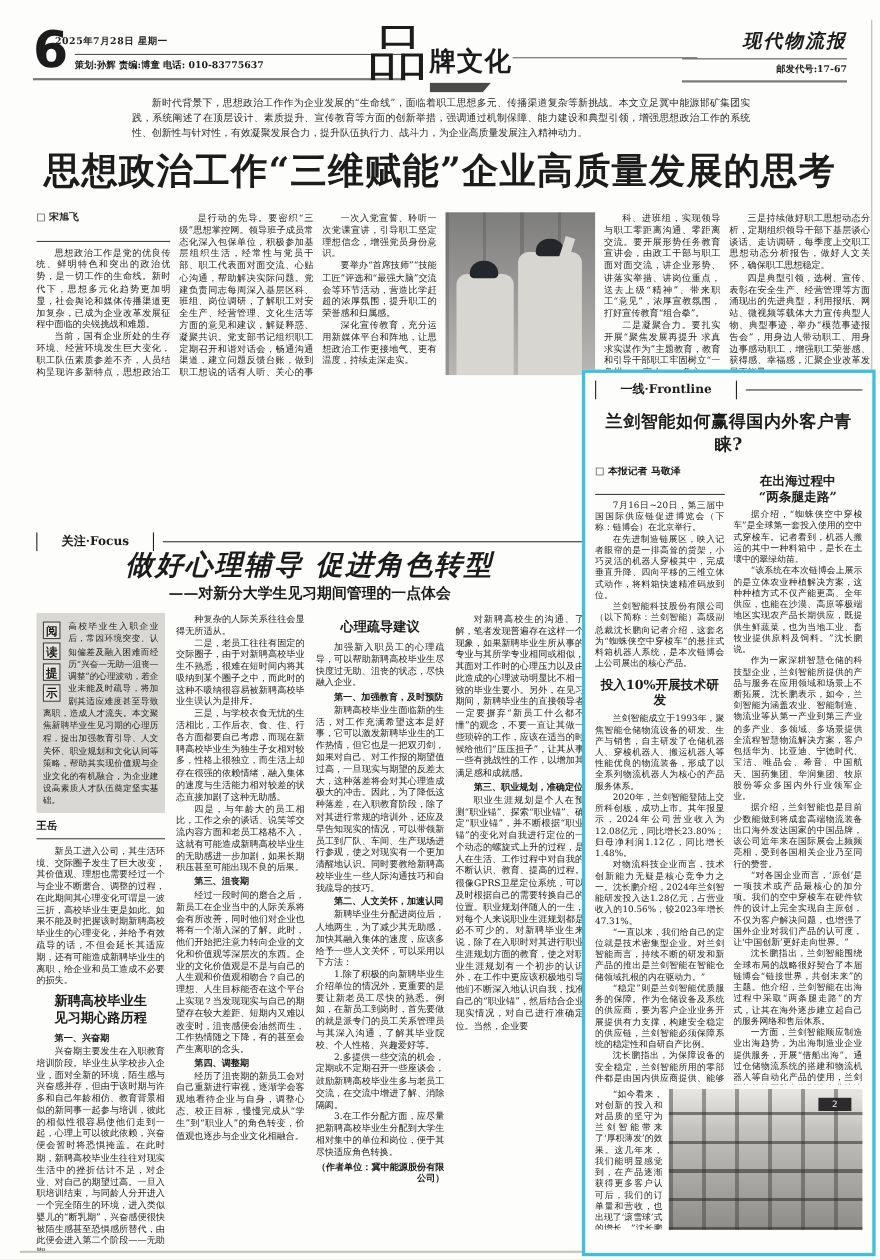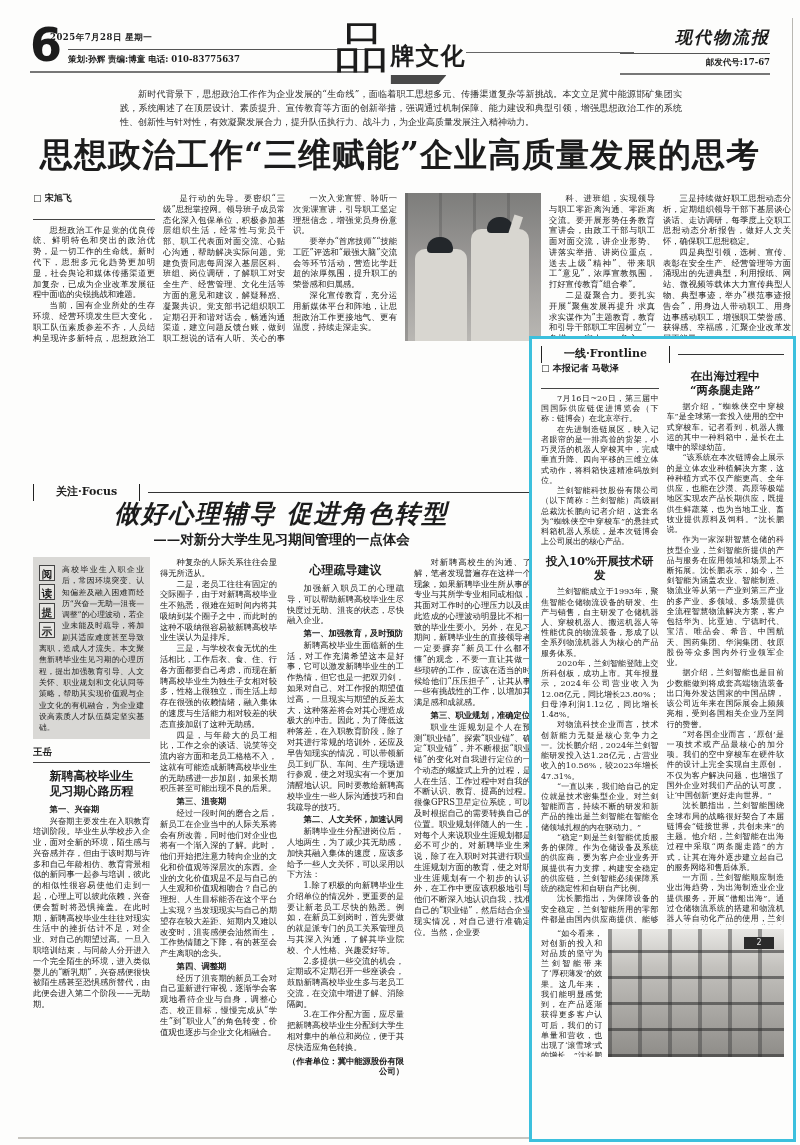--- a/index.html
+++ b/index.html
@@ -186,20 +186,21 @@
         <div class="tiplabel">
           <span>阅</span>
           <span>读</span>
           <span>提</span>
           <span>示</span>
         </div>
         <span>高校毕业生入职企业后，常因环境突变、认知偏差及融入困难而经历“兴奋—无助—沮丧—调整”的心理波动，若企业未能及时疏导，将加剧其适应难度甚至导致离职，造成人才流失。本文聚焦新聘毕业生见习期的心理历程，提出加强教育引导、人文关怀、职业规划和文化认同等策略，帮助其实现价值观与企业文化的有机融合，为企业建设高素质人才队伍奠定坚实基础。</span>
       </div>
       <div class="author-line">王岳</div>
       <div>
+          <p class="para">新员工进入公司，其生活环境、交际圈子发生了巨大改变，其价值观、理想也需要经过一个与企业不断磨合、调整的过程，在此期间其心理变化可谓是一波三折，高校毕业生更是如此。如果不能及时把握该时期新聘高校毕业生的心理变化，并给予有效疏导的话，不但会延长其适应期，还有可能造成新聘毕业生的离职，给企业和员工造成不必要的损失。</p>
           <p class="subhead">新聘高校毕业生
 见习期心路历程</p>
           <p class="leadline">第一、兴奋期</p>
           <p class="para">兴奋期主要发生在入职教育培训阶段。毕业生从学校步入企业，面对全新的环境，陌生感与兴奋感并存，但由于该时期与许多和自己年龄相仿、教育背景相似的新同事一起参与培训，彼此的相似性很容易使他们走到一起，心理上可以彼此依赖，兴奋便会暂时将恐惧掩盖。在此时期，新聘高校毕业生往往对现实生活中的挫折估计不足，对企业、对自己的期望过高。一旦入职培训结束，与同龄人分开进入一个完全陌生的环境，进入类似婴儿的“断乳期”，兴奋感便很快被陌生感甚至恐惧感所替代，由此便会进入第二个阶段——无助期。</p>
         </div>
     </div>
     <div class="col">
         <div>
           <p class="para">种复杂的人际关系往往会显得无所适从。</p>
           <p class="para">二是，老员工往往有固定的交际圈子，由于对新聘高校毕业生不熟悉，很难在短时间内将其吸纳到某个圈子之中，而此时的这种不吸纳很容易被新聘高校毕业生误认为是排斥。</p>
@@ -232,20 +233,21 @@
           <p class="para">职业生涯规划是个人在预测“职业锚”、探索“职业锚”、确定“职业锚”，并不断根据“职业锚”的变化对自我进行定位的一个动态的螺旋式上升的过程，是人在生活、工作过程中对自我的不断认识、教育、提高的过程。很像GPRS卫星定位系统，可以及时根据自己的需要转换自己的位置。职业规划伴随人的一生，对每个人来说职业生涯规划都是必不可少的。对新聘毕业生来说，除了在入职时对其进行职业生涯规划方面的教育，使之对职业生涯规划有一个初步的认识外，在工作中更应该积极地引导他们不断深入地认识自我，找准自己的“职业锚”，然后结合企业现实情况，对自己进行准确定位。当然，企业要</p>
         </div>
       </div>
   </div>
 
   <div class="front-box">
     <div class="front-divider">
       <span class="div-label">一线·Frontline</span>
       <span class="div-rule"></span>
     </div>
+    <div class="front-headline">兰剑智能如何赢得国内外客户青睐?</div>
     <div class="front-cols">
       <div class="col">
         <div class="byline-box">□ 本报记者 马敬泽</div>
         <div>
             <p class="para">7月16日~20日，第三届中国国际供应链促进博览会（下称：链博会）在北京举行。</p>
             <p class="para">在先进制造链展区，映入记者眼帘的是一排高耸的货架，小巧灵活的机器人穿梭其中，完成垂直升降、四向平移的三维立体式动作，将料箱快速精准码放到位。</p>
             <p class="para">兰剑智能科技股份有限公司（以下简称：兰剑智能）高级副总裁沈长鹏向记者介绍，这套名为“蜘蛛侠空中穿梭车”的悬挂式料箱机器人系统，是本次链博会上公司展出的核心产品。</p>
             <p class="subhead">投入10%开展技术研发</p>
             <p class="para">兰剑智能成立于1993年，聚焦智能仓储物流设备的研发、生产与销售，自主研发了仓储机器人、穿梭机器人、搬运机器人等性能优良的物流装备，形成了以全系列物流机器人为核心的产品服务体系。</p>
             <p class="para">2020年，兰剑智能登陆上交所科创板，成功上市。其年报显示，2024年公司营业收入为12.08亿元，同比增长23.80%；归母净利润1.12亿，同比增长1.48%。</p>

